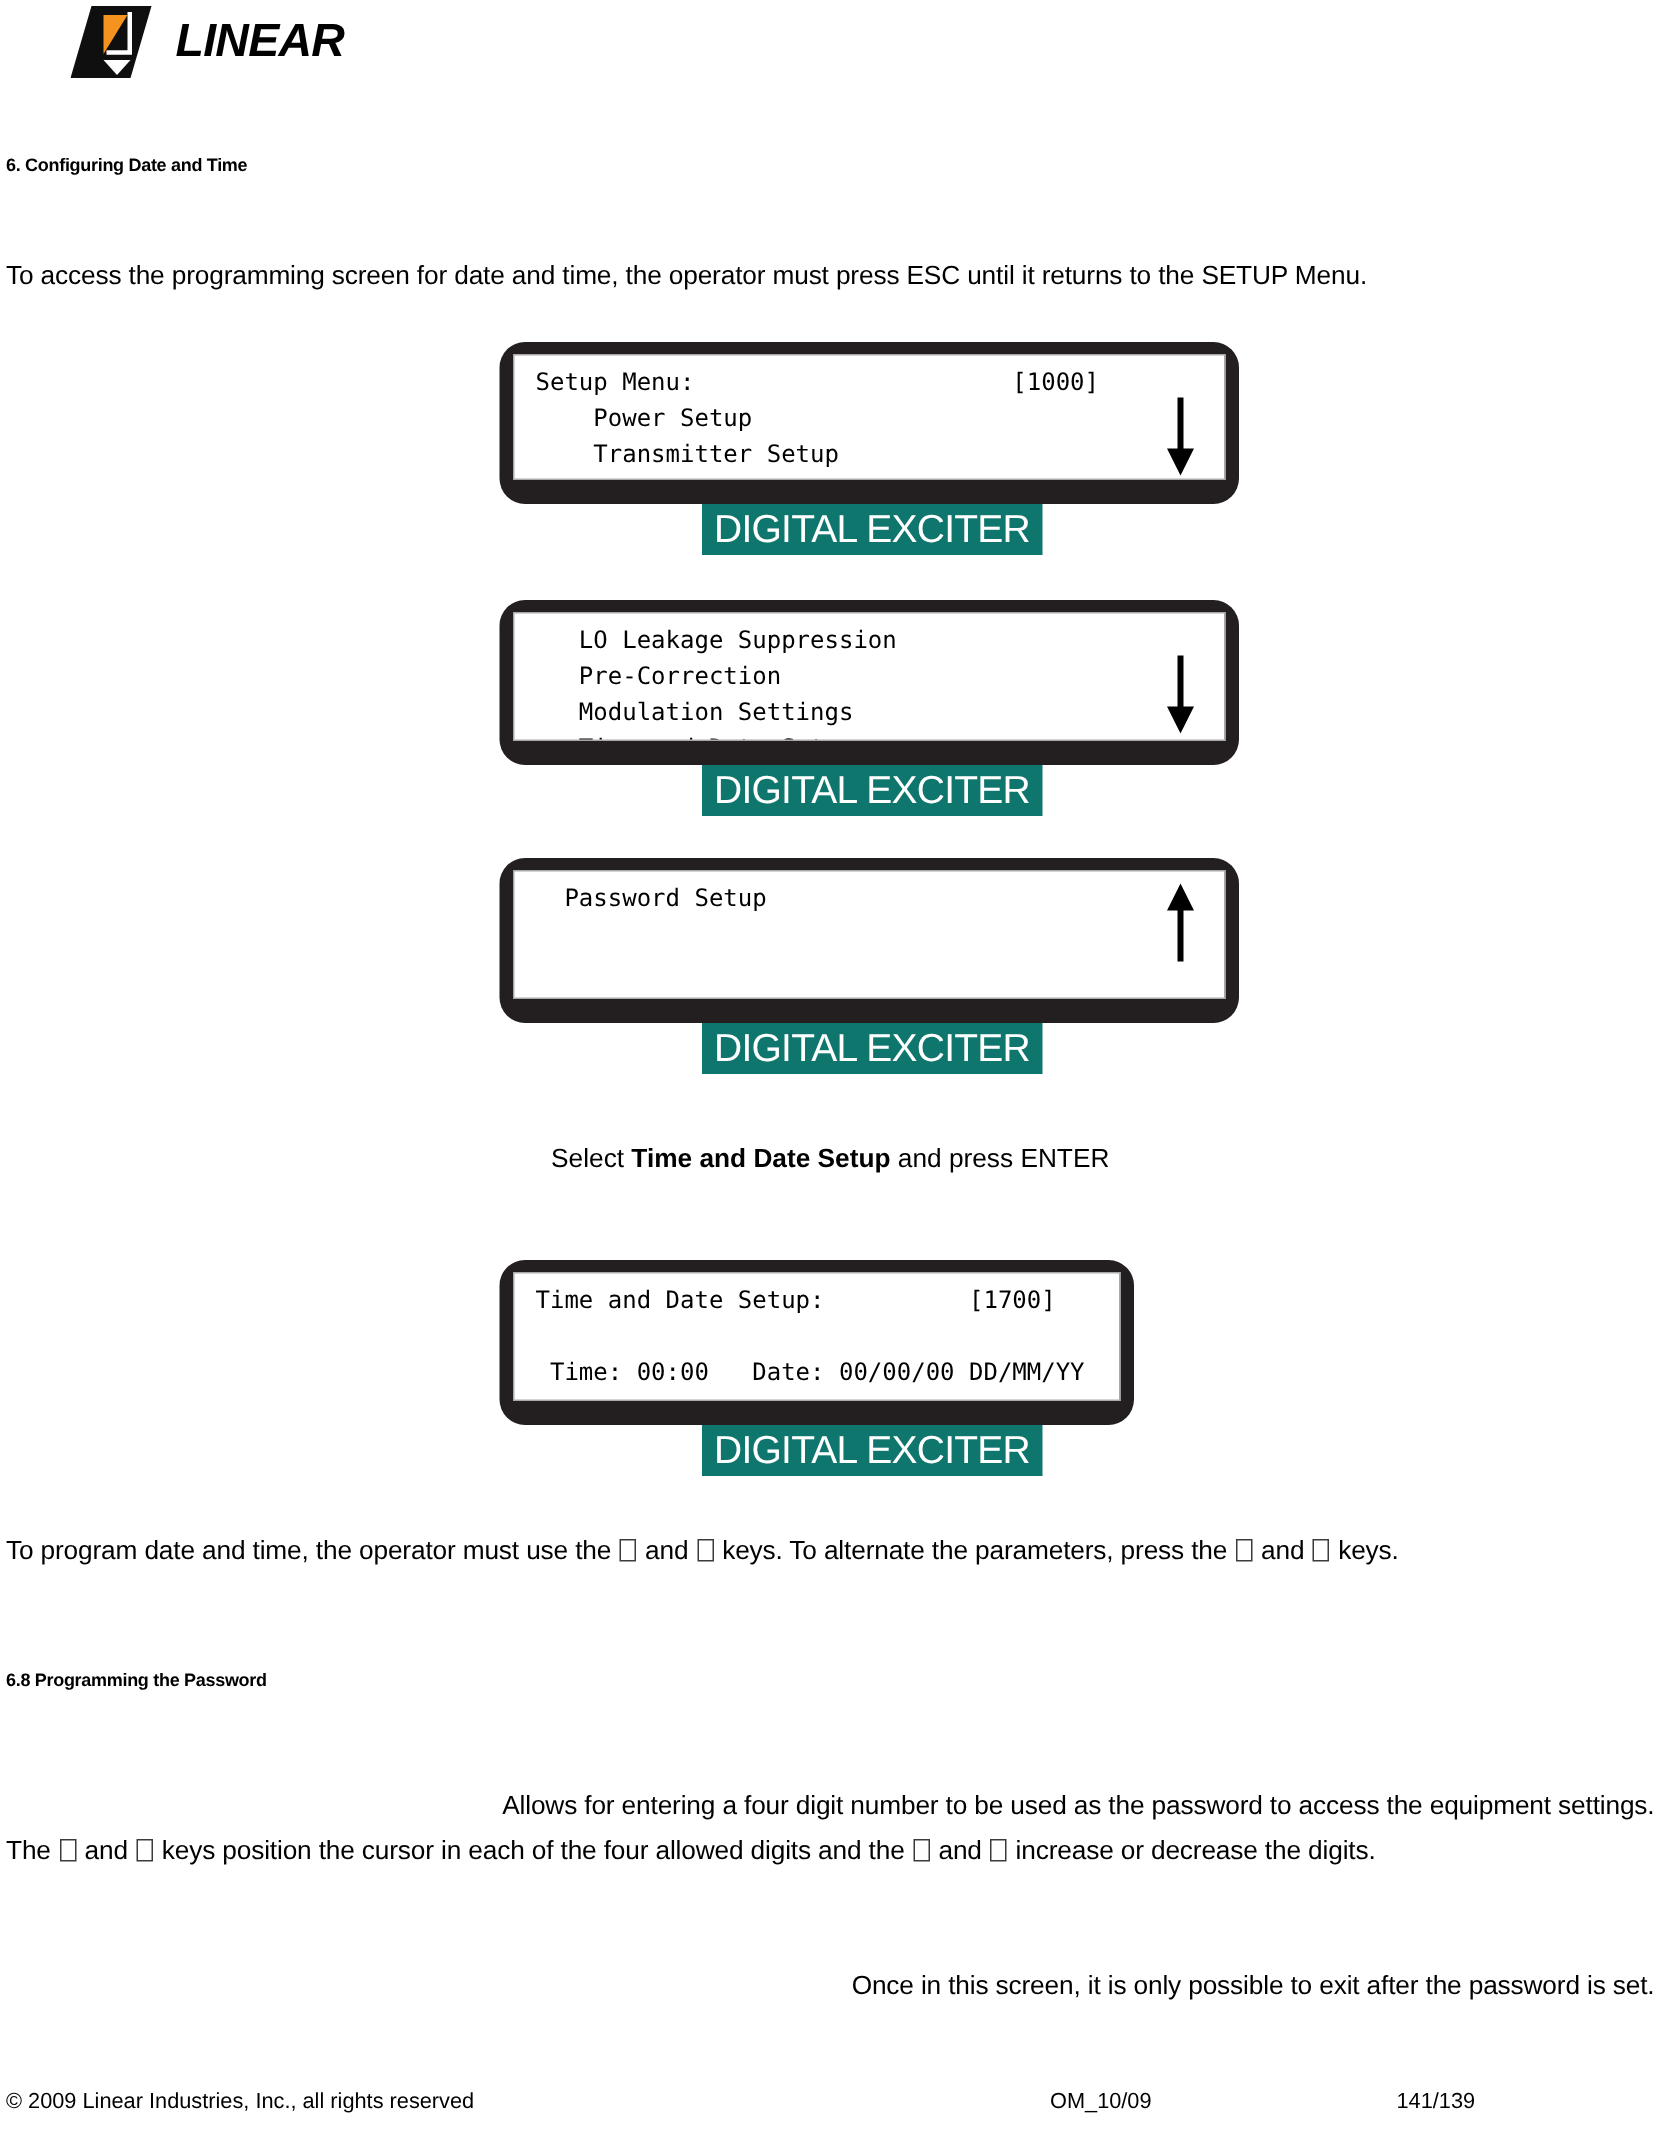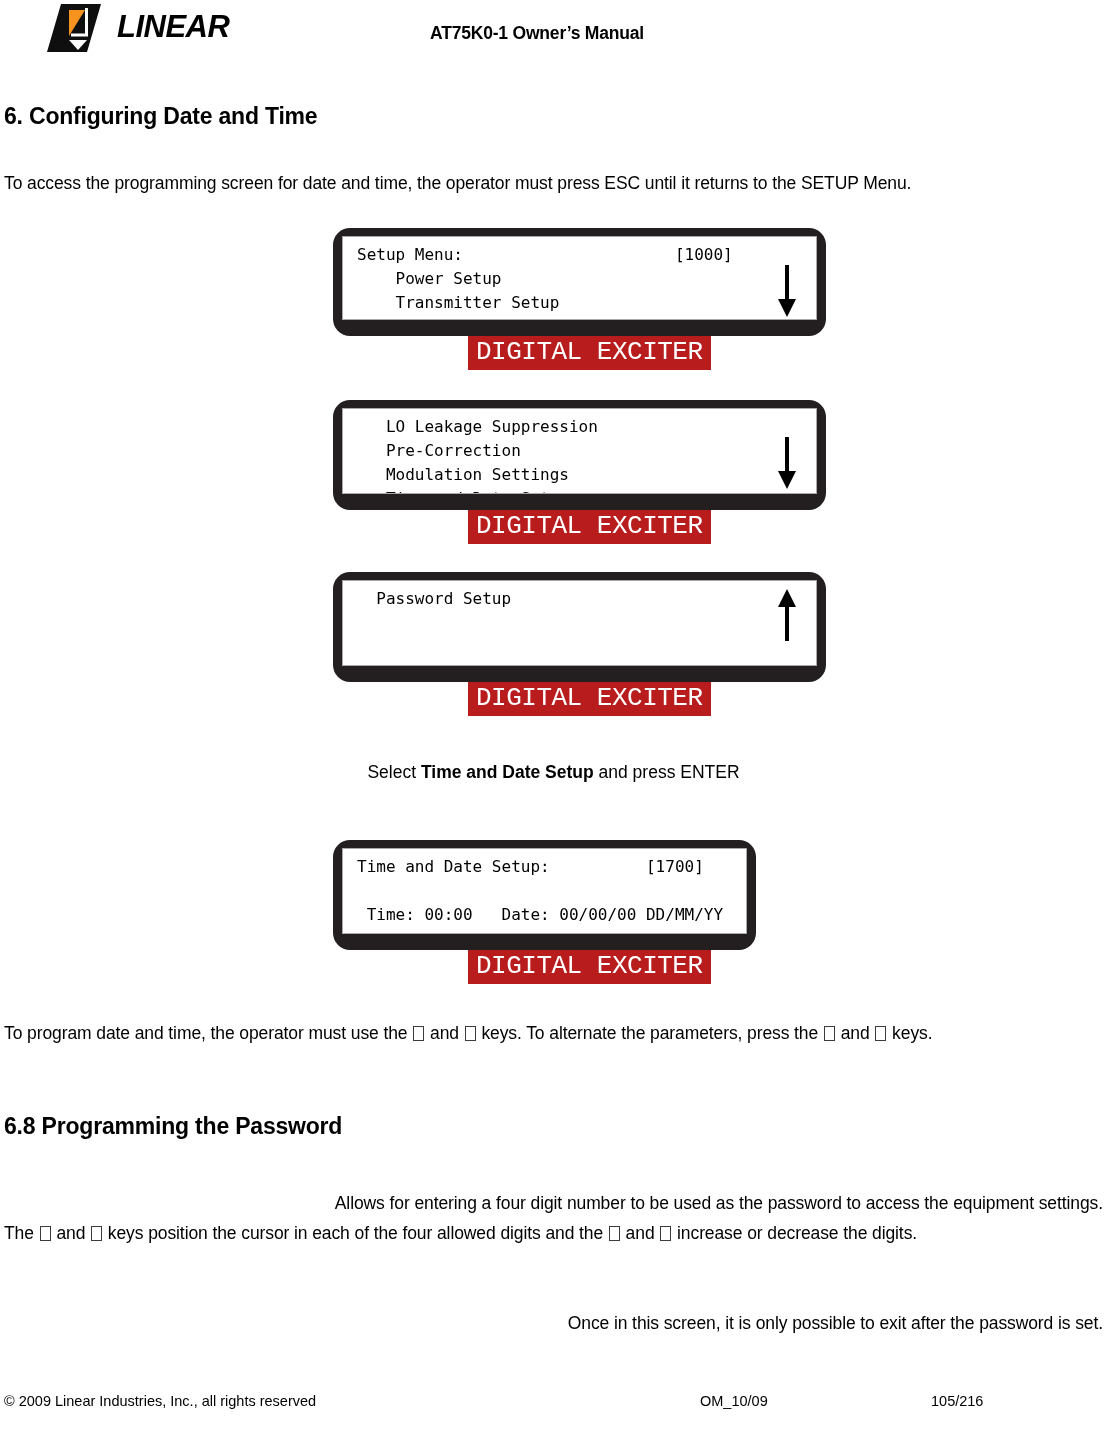--- a/index.html
+++ b/index.html
@@ -65,21 +65,21 @@
     width: 1074px;
     text-align: center;
     font-size: 17.5px;
     font-weight: bold;
     letter-spacing: -0.2px;
   }
 
   
   .sec-head {
     position: absolute;
-    font-size: 23px;
+    font-size: 12px;
     font-weight: bold;
     letter-spacing: -0.2px;
     left: 4px;
   }
   .para {
     position: absolute;
     left: 4px;
     width: 1099px;
     font-size: 17.5px;
     line-height: 30px;
@@ -129,23 +129,23 @@
     right: 10px;
     font-family: "DejaVu Sans Mono", monospace;
     font-size: 16px;
     line-height: 24px;
     white-space: pre;
     color: #000000;
     letter-spacing: 0px;
   }
   .lcd-badge {
     position: absolute;
-    background: #b91c1c;
+    background: #0f766e;
     color: #ffffff;
-    font-family: Liberation Mono, monospace;
+    font-family: Liberation Sans, sans-serif;
     font-size: 26px;
     line-height: 30px;
     padding: 1px 8px 3px 8px;
     letter-spacing: -0.5px;
     white-space: nowrap;
   }
 
   
   .lcd-arrow {
     position: absolute;
@@ -179,21 +179,20 @@
           <polygon points="14,0 54,0 40,48 0,48" fill="#100f10"></polygon>
           <polygon points="22,6 38,6 22,32" fill="#F5931E"></polygon>
           <polygon points="40,5 40,32 24,32" fill="#ffffff" opacity="0"></polygon>
           <path d="M39.5,4 L39.5,31 L24,31 Z" fill="none"></path>
           <polyline points="39.5,4 39.5,31 24,31" fill="none" stroke="#ffffff" stroke-width="3"></polyline>
           <polygon points="22,36 40,36 31,46" fill="#ffffff"></polygon>
         </svg>
       </div>
       <div class="logo-word">LINEAR</div>
     </div>
-    <div class="header-title">AT75K0-1 Owner’s Manual</div>
   </div>
 
   <div class="sec-head" style="top:103px;">6. Configuring Date and Time</div>
 
   <div class="para" style="top:168px;">To access the programming screen for date and time, the operator must press ESC until it returns to the SETUP Menu.</div>
 
   <div class="lcd" style="left:333px; top:228px; width:493px; height:108px;">
     <div class="lcd-screen">
       <div class="lcd-text">Setup Menu:                      [1000]
     Power Setup
@@ -266,16 +265,16 @@
   <div class="para" style="top:1218px;">
     <span>The </span><span class="tofu"></span><span> and </span><span class="tofu"></span><span> keys position the cursor in each of the four allowed digits and the </span><span class="tofu"></span><span> and </span><span class="tofu"></span><span> increase or decrease the digits.</span>
   </div>
 
   <div class="para nojustify" style="top:1308px;">Once in this screen, it is only possible to exit after the password is set.</div>
 
 
   <div class="footer">
     <div class="footer-left">© 2009 Linear Industries, Inc., all rights reserved</div>
     <div class="footer-mid">OM_10/09</div>
-    <div class="footer-right">105/216</div>
+    <div class="footer-right">141/139</div>
   </div>
 
 </div>
 
 </body></html>

